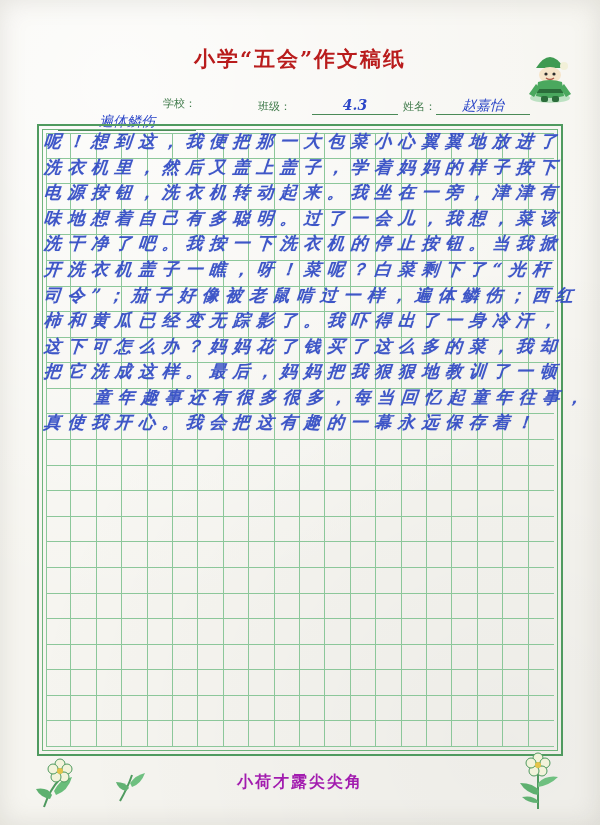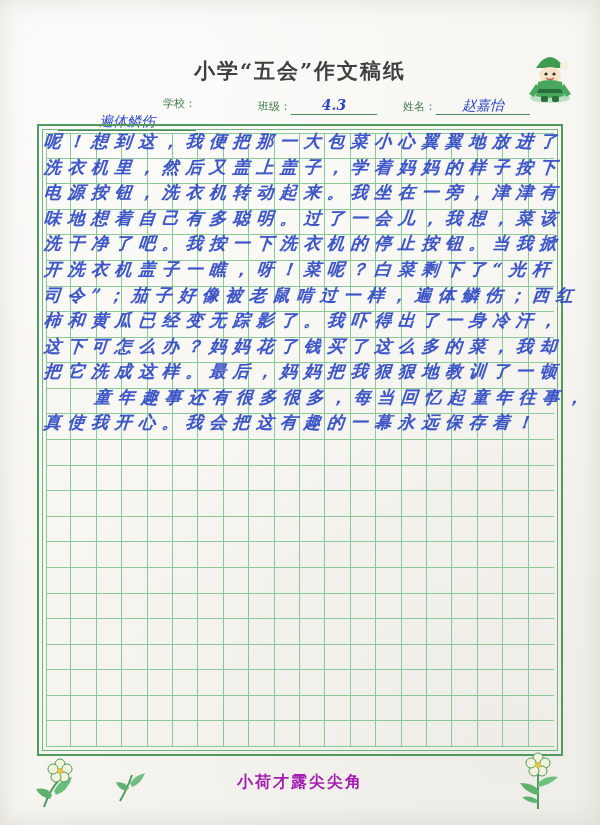--- a/index.html
+++ b/index.html
@@ -19,27 +19,27 @@
   .paper-tint{
     position:absolute;inset:0;
     background:
       radial-gradient(circle at 20% 10%, rgba(255,255,255,0.7), rgba(0,0,0,0) 60%),
       radial-gradient(circle at 85% 90%, rgba(0,0,0,0.035), rgba(0,0,0,0) 55%);
     pointer-events:none;
   }
   
   .title{
     position:absolute;
-    left:0;right:0;top:57px;
+    left:0;right:0;top:45px;
     text-align:center;
     font-family:"DejaVu Serif", serif;
     font-weight:bold;
     font-size:21px;
     letter-spacing:2px;
-    color:#404040;
+    color:#b91c1c;
   }
   .fields{
     position:absolute;
     left:58px;top:96px;width:480px;height:22px;
     font-size:11px;color:#3f7a4a;
   }
   .field{
     position:absolute;
     display:flex;align-items:flex-end;
   }
@@ -57,21 +57,21 @@
     text-align:center;
     font-family:"DejaVu Serif", serif;
     font-size:14px;
     color:#2b46c8;
     font-style:italic;
     line-height:18px;
     padding:0 4px;
   }
   .f-school{left:0;flex-direction:column;}
   .f-school .val{min-width:130px;}
-  .f-class{left:200px;}
+  .f-class{left:200px;gap:21px;}
   .f-class .val{min-width:78px;font-weight:bold;}
   .f-name{left:345px;}
   .f-name .val{min-width:86px;}
 
   
   .grid-frame{
     position:absolute;
     left:37px;top:124px;
     width:526px;height:632px;
     border:2px solid #4f9a5f;

